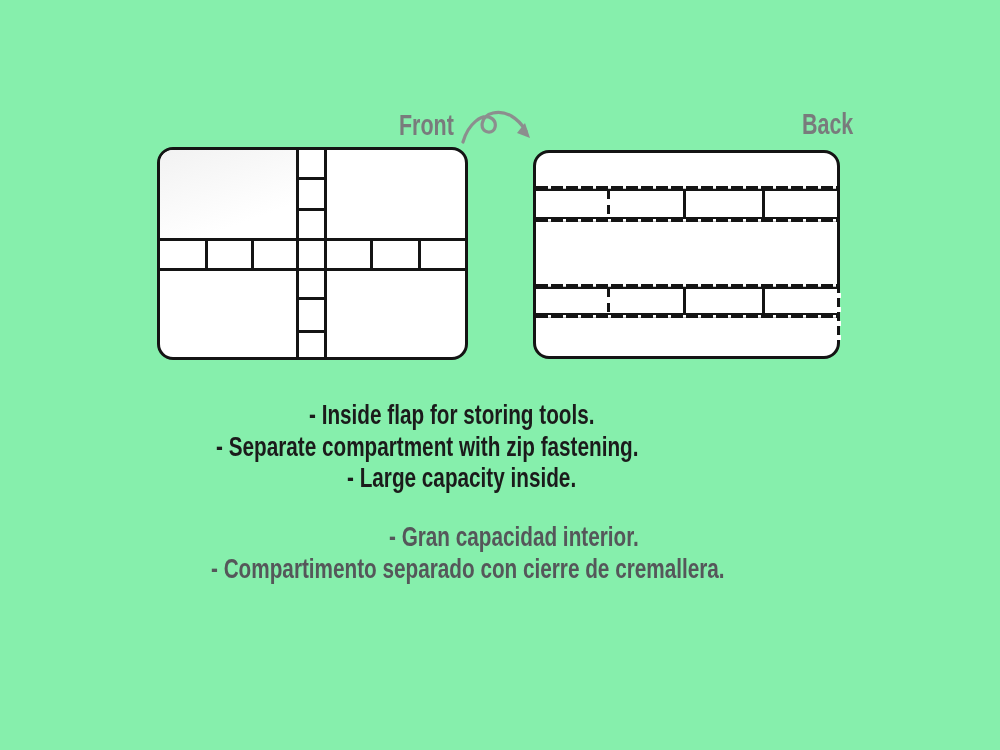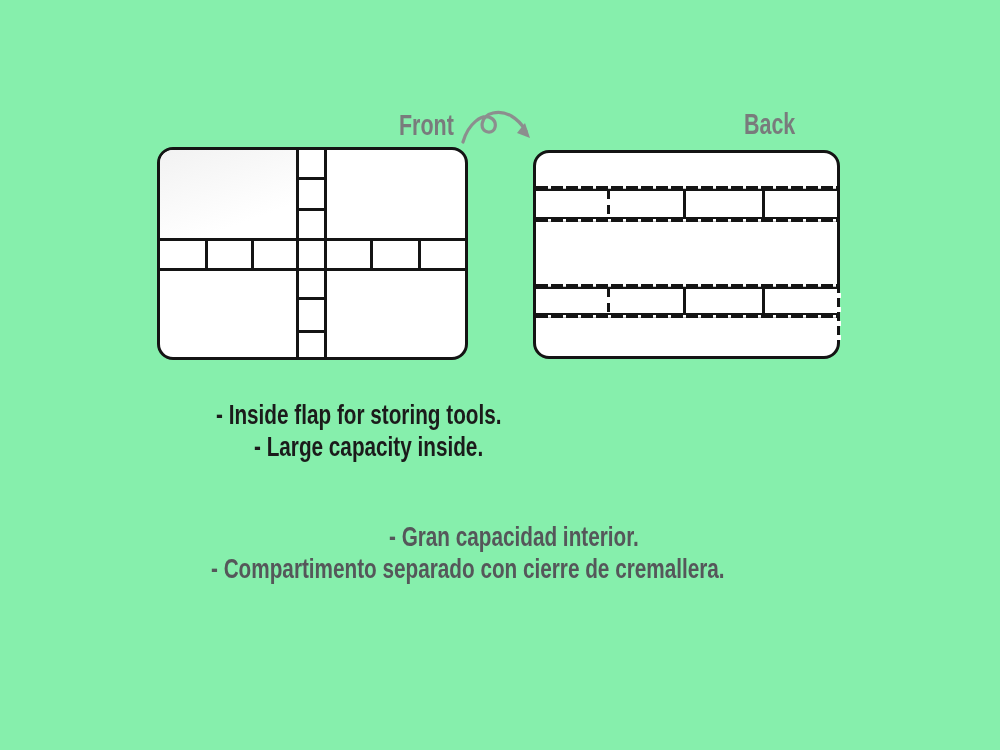--- a/index.html
+++ b/index.html
@@ -37,21 +37,21 @@
   .arrow-wrap{position:absolute;left:455px;top:104px;width:95px;height:52px;}
 </style>
 </head>
 <body>
 
 <div class="canvas" style="--ink: #141414; --label: #797b7c; --arrow: #8c8e8e; --en: #1b1b1b; --es: #55575a;">
 
   <div class="view-label" style="left:399px;top:110px;">
     <span class="cond">Front</span>
   </div>
-  <div class="view-label" style="left:744px;top:109px;">
+  <div class="view-label" style="left:802px;top:109px;">
     <span class="cond">Back</span>
   </div>
 
   <div class="arrow-wrap">
     <svg width="95" height="52" viewBox="0 0 95 52">
       <path d="M 8,38 C 13,20 27,9 36,14 C 43,18 41,29 33,28 C 24,27 25,12 38,9 C 51,6 63,14 71,27" fill="none" stroke="#8c8e8e" stroke-width="3.2" stroke-linecap="round"></path>
       <polygon points="75,34 62,29 70,19" fill="#8c8e8e"></polygon>
     </svg>
   </div>
 
@@ -87,20 +87,21 @@
     <div class="stitch-bot" style="top:160px;"></div>
     <div class="dash-v" style="left:71px;top:135px;height:25px;"></div>
     <div class="ln" style="left:147px;top:135px;height:25px;width:3px;"></div>
     <div class="ln" style="left:226px;top:135px;height:25px;width:3px;"></div>
 
     <div class="border-dash" style="right:-4px;top:131px;height:62px;"></div>
   </div>
 
   <div class="bullets bullets-en">
     <div class="line"><span class="cond">- Inside flap for storing tools.</span></div>
+    <div class="line"><span class="cond">- Separate compartment with zip fastening.</span></div>
     <div class="line"><span class="cond">- Large capacity inside.</span></div>
   </div>
 
   <div class="bullets bullets-es">
     <div class="line"><span class="cond">- Gran capacidad interior.</span></div>
     <div class="line"><span class="cond">- Compartimento separado con cierre de cremallera.</span></div>
   </div>
 
 </div>
 

